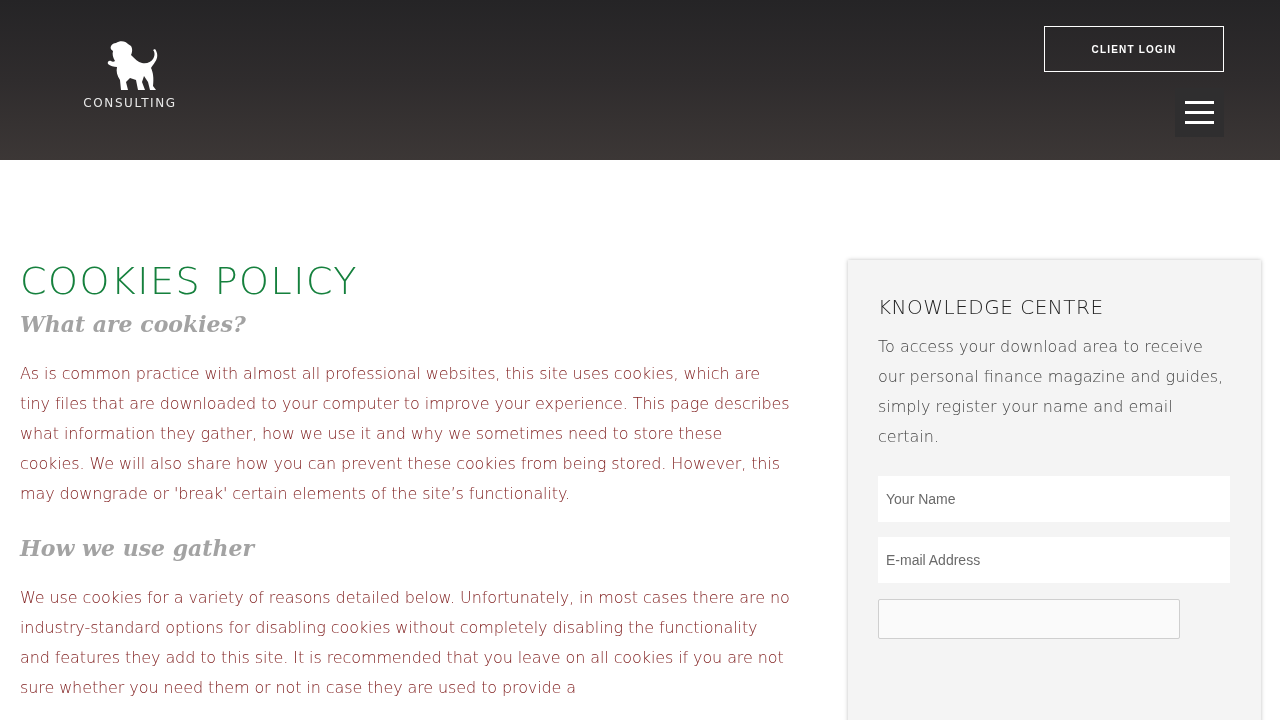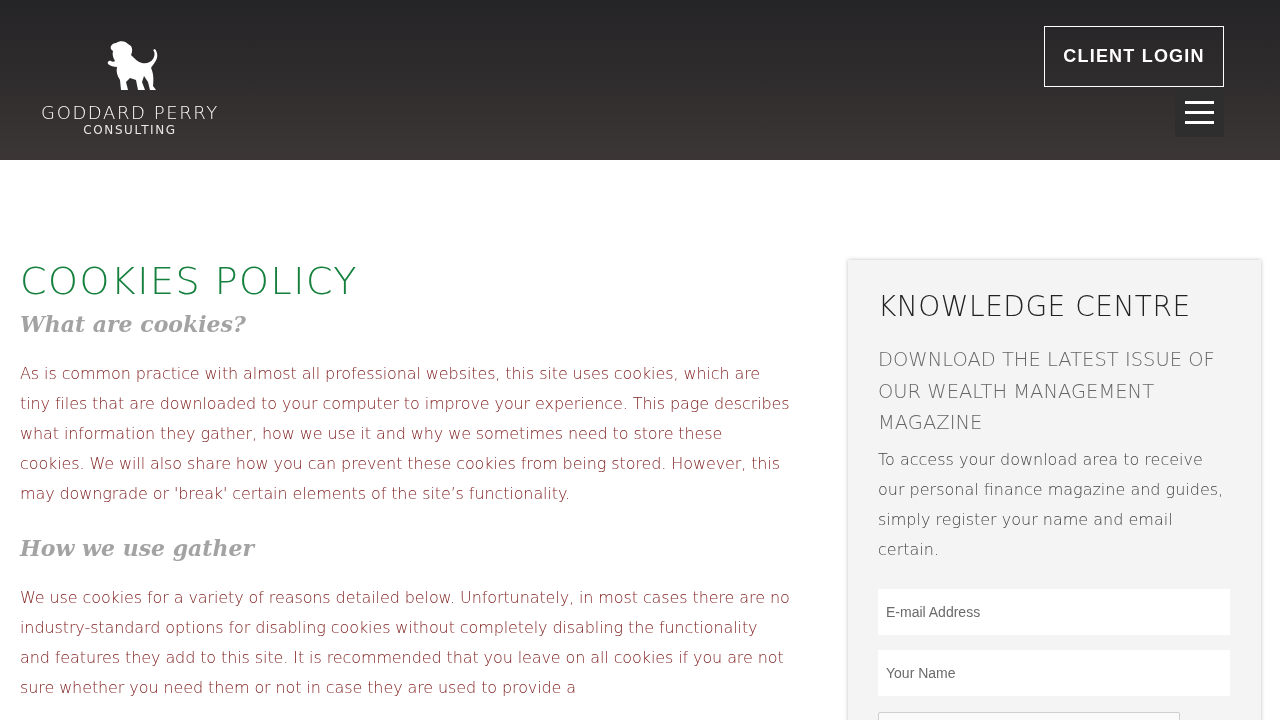--- a/index.html
+++ b/index.html
@@ -14,23 +14,23 @@
     .logo svg { display: block; margin: 0 auto; }
     .logo-name {
       display: block; color: #fff; font-size: 18px; letter-spacing: 1.6px; margin-top: 6px;
       font-family: "DejaVu Sans", sans-serif; font-weight: 300; white-space: nowrap;
     }
     .logo-sub {
       display: block; color: #e8e8e8; font-size: 12px; letter-spacing: 1.6px; margin-top: 0;
       font-family: "DejaVu Sans", sans-serif;
     }
     .client-login {
-      position: absolute; left: 1044px; top: 26px; width: 180px; height: 61px;
+      position: absolute; left: 1044px; top: 26px; width: 180px; height: 46px;
       border: 1.5px solid #ffffff; color: #fff; background: transparent;
-      font-size: 18px; letter-spacing: 1.2px; font-weight: bold;
+      font-size: 10px; letter-spacing: 1.2px; font-weight: bold;
       display: flex; align-items: center; justify-content: center;
       font-family: "Liberation Sans", sans-serif;
     }
     .menu-btn {
       position: absolute; left: 1175px; top: 88px; width: 49px; height: 49px;
       background: #2f2e2f; display: flex; flex-direction: column; align-items: center; justify-content: center; gap: 7px;
     }
     .menu-btn span { display: block; width: 29px; height: 3px; background: #fff; }
 
     .main { position: absolute; left: 20px; top: 255px; width: 770px; }
@@ -46,21 +46,21 @@
       font-family: "DejaVu Sans", sans-serif; font-size: 16px; line-height: 30px; color: #7f1d1d;
       font-weight: 300; margin-top: 20px; letter-spacing: -0.1px;
     }
     .h2 { margin-top: 24px; }
 
     .sidebar {
       position: absolute; left: 848px; top: 260px; width: 413px; height: 500px;
       background: #f4f4f4; box-shadow: 0 0 4px rgba(0,0,0,0.25); padding: 28px 30px 0 30px;
     }
     .kc-title {
-      font-family: "DejaVu Sans", sans-serif; font-weight: 300; font-size: 28px; color: #222;
+      font-family: "DejaVu Sans", sans-serif; font-weight: 300; font-size: 20px; color: #222;
       letter-spacing: 0.5px; line-height: 38px;
     }
     .kc-sub {
       font-family: "DejaVu Sans", sans-serif; font-weight: 300; font-size: 19.5px; color: #666;
       line-height: 31.5px; margin-top: 18px; text-transform: uppercase;
     }
     .kc-text {
       font-family: "DejaVu Sans", sans-serif; font-size: 16px; color: #444; line-height: 30px; margin-top: 6px;
       font-weight: 300;
     }
@@ -76,39 +76,37 @@
     }
   </style>
 </head>
 <body>
 
 <header class="header">
   <div class="logo">
     <svg width="64" height="56" viewBox="0 0 64 56">
       <path fill="#ffffff" d="M18 3 C22 0 28 1 30 4 L33 6 C35 9 34 13 33 15 C37 19 40 22 44 23 C49 24 53 22 55 19 C57 16 57 12 55 10 L57 9 C60 13 60 18 57 22 C56 24 54 26 53 28 C55 32 56 38 55 46 L58 50 L52 50 L50 42 L46 36 L44 42 L47 50 L40 50 L38 40 L32 38 L28 42 L30 50 L23 50 L22 40 C19 36 18 31 19 27 C16 27 12 26 10 24 C9 22 11 20 13 21 C14 22 16 22 17 21 C15 18 14 14 15 11 C13 10 12 8 13 6 C14 4 16 3 18 3 Z"></path>
     </svg>
-    <span class="logo-name">GODDARD PERRY</span>
     <span class="logo-sub">CONSULTING</span>
   </div>
   <a class="client-login">CLIENT LOGIN</a>
   <div class="menu-btn">
     <span></span>
     <span></span>
     <span></span>
   </div>
 </header>
 
 <main class="main">
   <h1 class="page-title">COOKIES POLICY</h1>
   <h2 class="section-heading">What are cookies?</h2>
   <p class="para">As is common practice with almost all professional websites, this site uses cookies, which are tiny files that are downloaded to your computer to improve your experience. This page describes what information they gather, how we use it and why we sometimes need to store these cookies. We will also share how you can prevent these cookies from being stored. However, this may downgrade or 'break' certain elements of the site’s functionality.</p>
   <h2 class="section-heading h2">How we use gather</h2>
   <p class="para">We use cookies for a variety of reasons detailed below. Unfortunately, in most cases there are no industry-standard options for disabling cookies without completely disabling the functionality and features they add to this site. It is recommended that you leave on all cookies if you are not sure whether you need them or not in case they are used to provide a</p>
 </main>
 
 <aside class="sidebar">
   <h2 class="kc-title">KNOWLEDGE CENTRE</h2>
-  <h3 class="kc-sub">DOWNLOAD THE LATEST ISSUE OF OUR WEALTH MANAGEMENT MAGAZINE</h3>
   <p class="kc-text">To access your download area to receive our personal finance magazine and guides, simply register your name and email certain.</p>
+  <input class="field" type="text" placeholder="Your Name" style="">
   <input class="field" type="email" placeholder="E-mail Address" style="">
-  <input class="field" type="text" placeholder="Your Name" style="">
   <div class="field-third"></div>
 </aside>
 
 </body></html>

